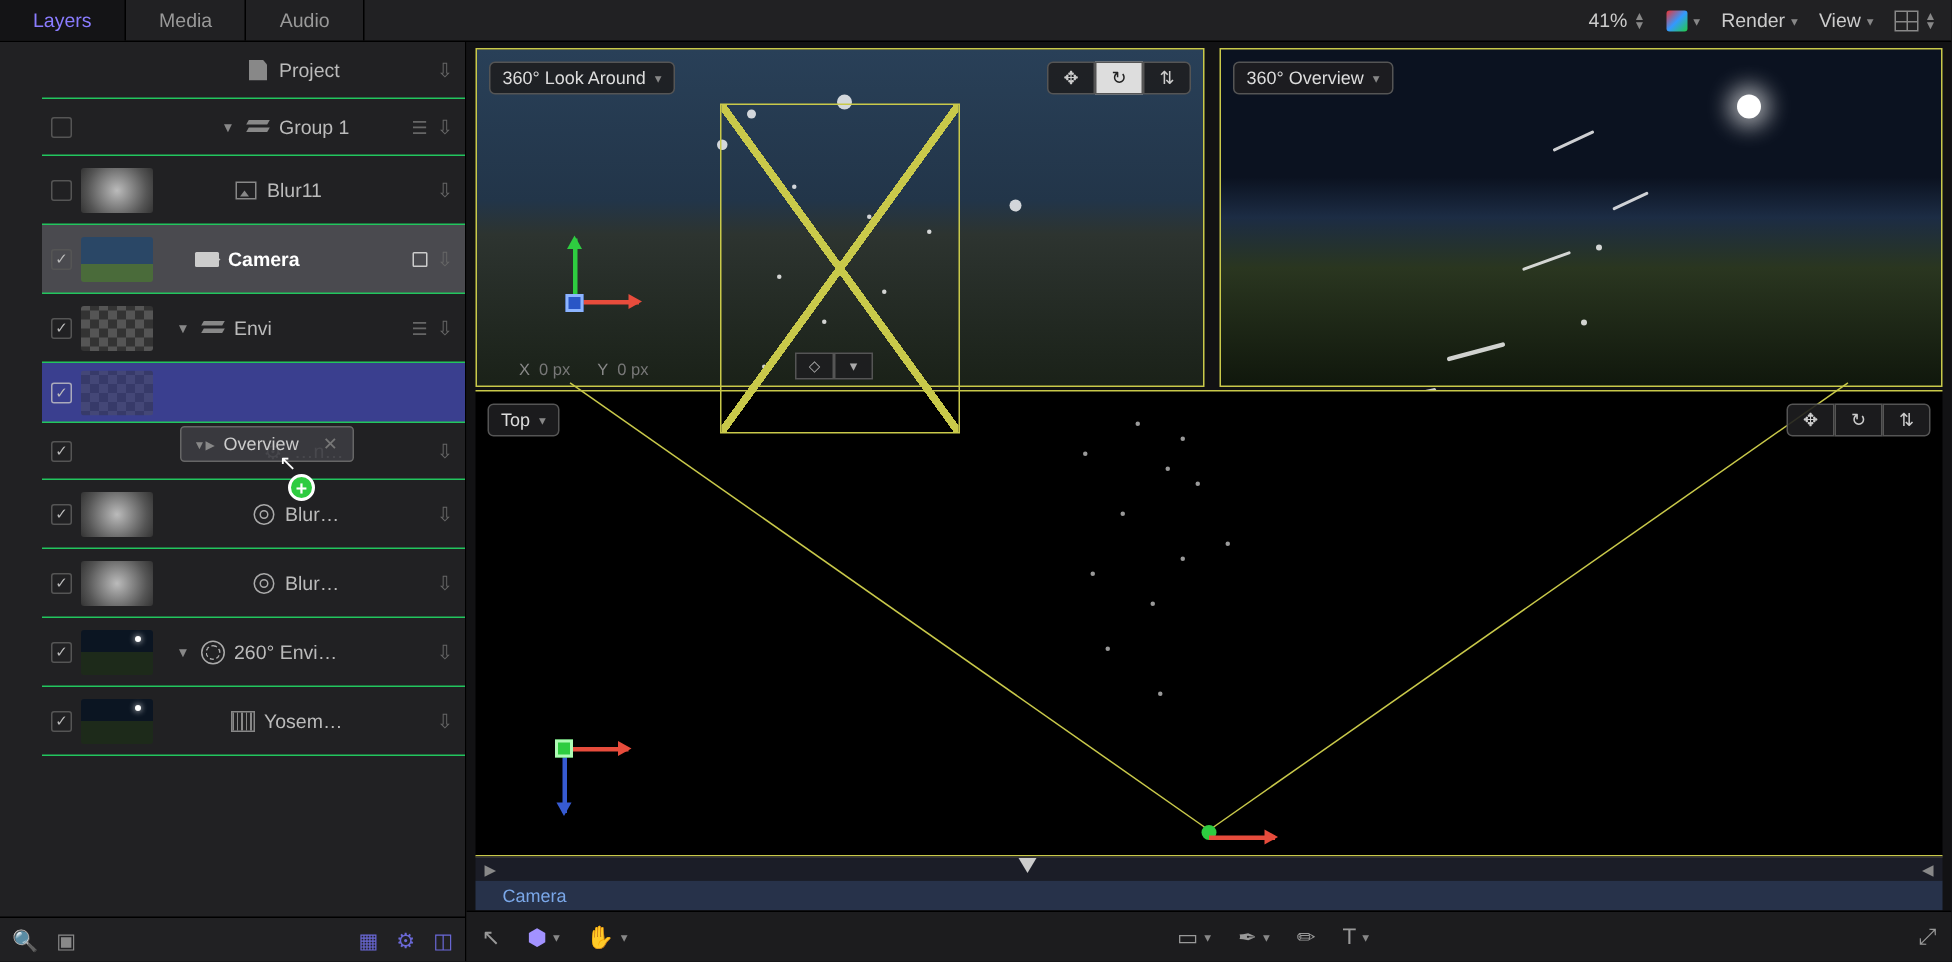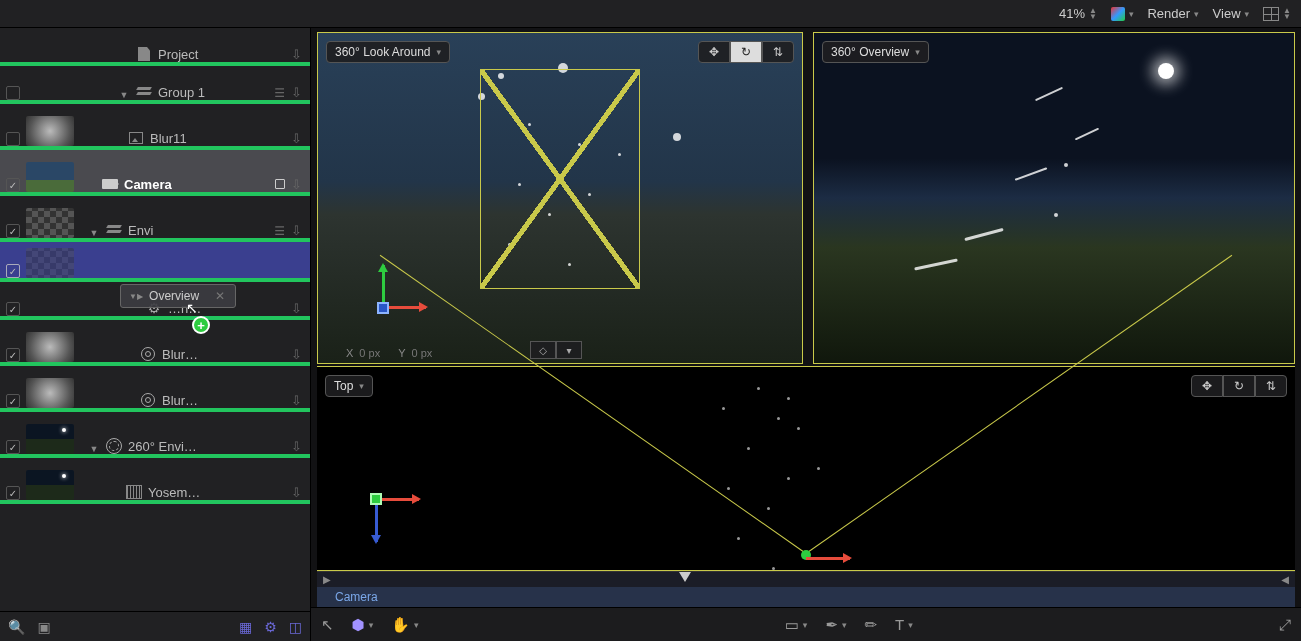--- a/index.html
+++ b/index.html
@@ -20,21 +20,21 @@
 .layout-icon { width:16px; height:14px; border:1px solid #888; position:relative; }
 .layout-icon::before, .layout-icon::after { content:""; position:absolute; background:#888; }
 .layout-icon::before { left:7px; top:0; width:1px; height:100%; }
 .layout-icon::after { left:0; top:6px; width:100%; height:1px; }
 
 .main { display:flex; flex:1; min-height:0; }
 
 
 .sidebar { width:311px; background:#212123; border-right:1px solid #000; display:flex; flex-direction:column; }
 .layerlist { flex:1; overflow:hidden; }
-.row { display:flex; align-items:flex-end; height:46px; padding:0 8px 0 6px; gap:6px; color:#bbb; border-bottom:4px solid #22c55e; position:relative;}
+.row { display:flex; align-items:center; height:46px; padding:0 8px 0 6px; gap:6px; color:#bbb; border-bottom:1px solid #22c55e; position:relative;margin-left:28px;}
 .row.small { height:38px; }
 .row.sel { background:#3a3f8f; color:#fff; }
 .row.active-cam { background:#4a4a4f; color:#fff; }
 .chk { width:14px; height:14px; border:1px solid #555; border-radius:2px; display:flex; align-items:center; justify-content:center; font-size:10px; color:#bbb;}
 .chk.on::after { content:"✓"; }
 .spacer-col { width:14px; }
 .thumb { width:48px; height:30px; border-radius:2px; background:#333; flex:none; }
 .thumb.sky { background:linear-gradient(#2a4766 60%, #4a6b3a 60%); }
 .thumb.blur { background:radial-gradient(circle,#bbb 0%,#555 70%,#333 100%); }
 .thumb.checker { background:repeating-conic-gradient(#555 0 25%, #333 0 50%) 50%/12px 12px; }
@@ -50,21 +50,21 @@
 .stack-ic { color:#666; font-size:12px;}
 
 
 .side-bottom { height:30px; display:flex; align-items:center; padding:0 8px; gap:12px; border-top:1px solid #000;}
 .side-bottom .spacer{flex:1;}
 .sb-icon{color:#888;font-size:14px;cursor:pointer;}
 .sb-icon.active{color:#6a68d6;}
 
 
 .canvas-area { flex:1; display:flex; flex-direction:column; background:#121214; min-width:0;}
-.viewers { display:flex; gap:10px; padding:4px 6px 0 6px; height:336px;}
+.viewers { display:flex; gap:10px; padding:4px 6px 0 6px; height:230px;}
 .viewer { position:relative; border:1px solid #c9c94a; background:#000; flex:1;}
 .viewer.look { flex:0 0 486px; background:linear-gradient(#294058 0%,#223549 45%,#2d3430 55%,#1a2118 100%); }
 .viewer.overview { background:linear-gradient(#0b1220 0%,#0b1220 38%,#1c2c44 50%,#2a3620 65%,#10170c 100%);padding-left:12px; }
 .vp-select { position:absolute; top:8px; left:8px; height:22px; background:rgba(30,30,32,.9); border:1px solid #555; border-radius:4px; display:flex; align-items:center; padding:0 8px; gap:6px; color:#ddd; font-size:12px; cursor:pointer; z-index:5;}
 .vp-ctrls { position:absolute; top:8px; right:8px; display:flex; z-index:5;}
 .vp-btn { width:32px; height:22px; background:rgba(30,30,32,.9); border:1px solid #555; display:flex; align-items:center; justify-content:center; color:#ccc; font-size:12px; cursor:pointer;}
 .vp-btn:first-child{border-radius:4px 0 0 4px;}
 .vp-btn:last-child{border-radius:0 4px 4px 0;}
 .vp-btn.active{background:#ddd;color:#222;}
 
@@ -146,20 +146,25 @@
 .layers-glyph{width:14px;height:10px;position:relative;}
 .layers-glyph::before,.layers-glyph::after{content:"";position:absolute;left:0;width:14px;height:3px;background:#888;transform:skewX(-30deg);}
 .layers-glyph::before{top:0;} .layers-glyph::after{top:5px;}
 </style>
 </head>
 <body>
 
 <div class="app">
 
   <div class="topbar">
+    <div class="tabs">
+      <div class="tab active">Layers</div>
+      <div class="tab">Media</div>
+      <div class="tab">Audio</div>
+    </div>
     <div class="topbar-spacer"></div>
     <div class="topbar-right">
       <div class="top-drop">
         <span>41%</span>
         <span class="updown">
             <span>▲</span>
             <span>▼</span>
           </span>
       </div>
       <div class="top-drop">

